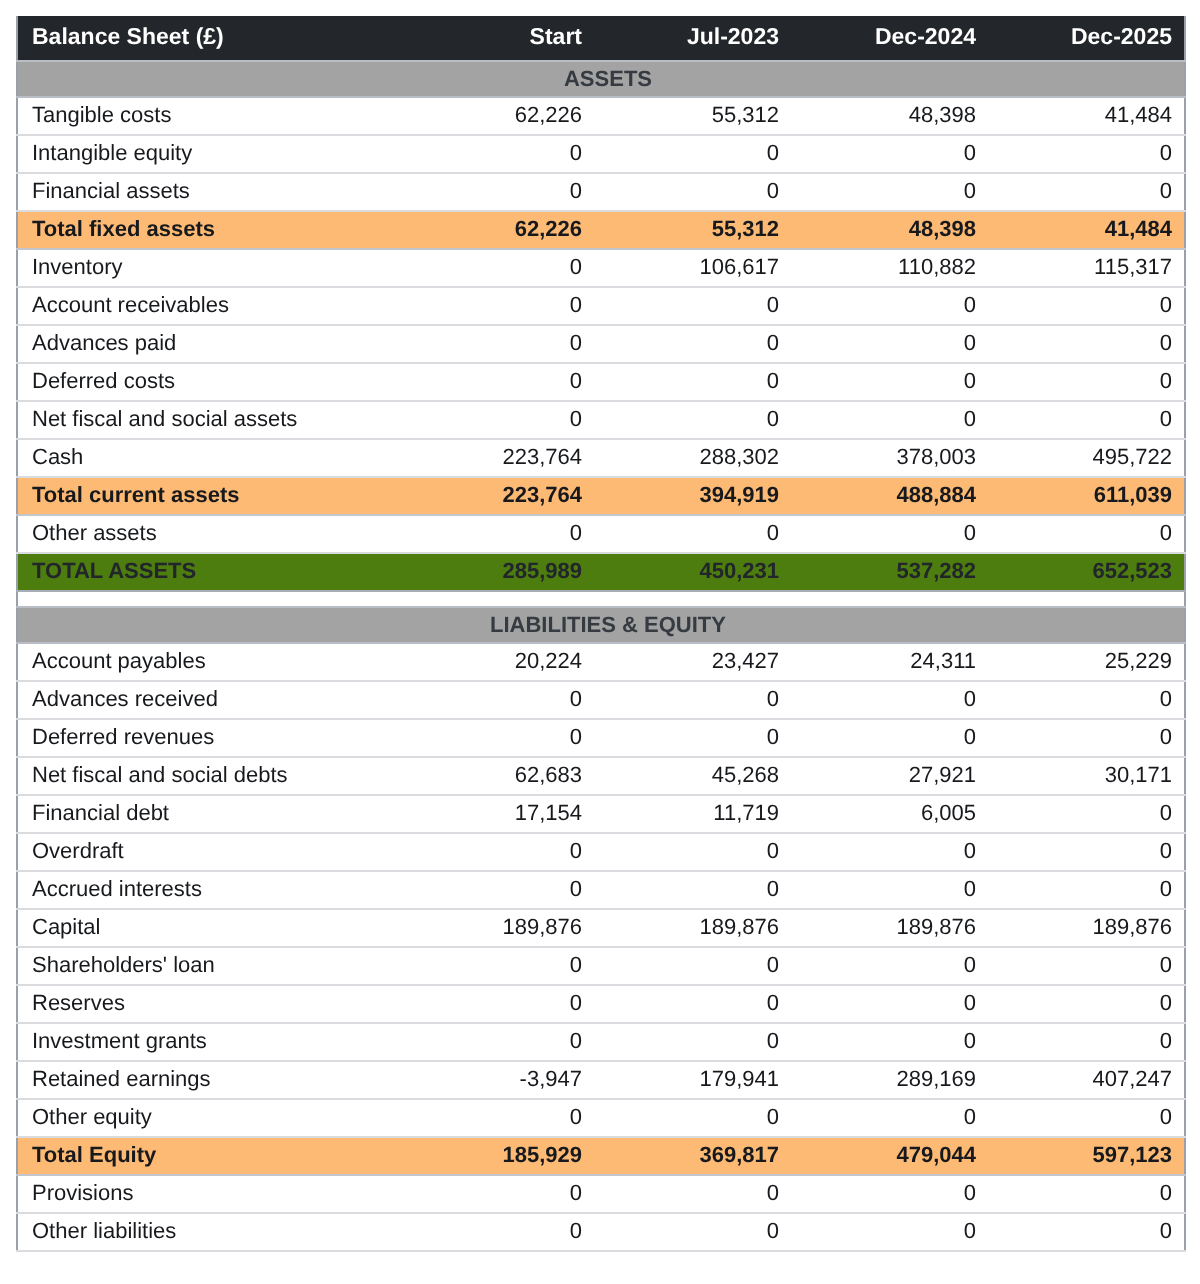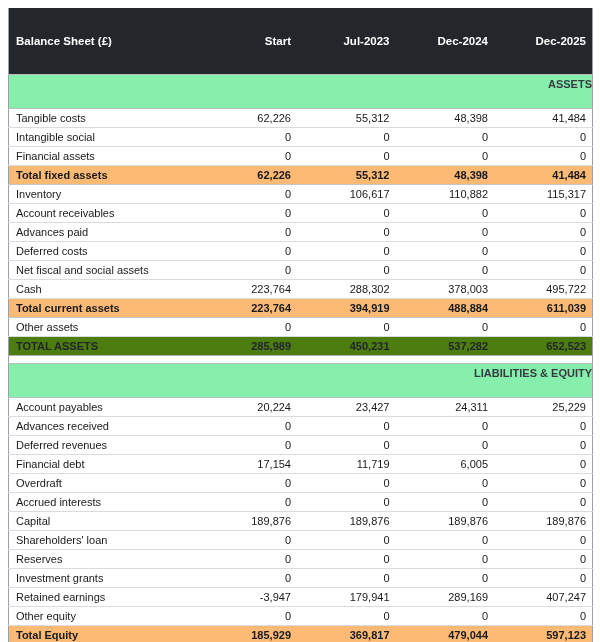--- a/index.html
+++ b/index.html
@@ -30,37 +30,37 @@
     color: #17191c;
   }
   col.c-label { width: 190px; }
   col.c-num   { width: 98.5px; }
 
   
   tr.head-row th {
     background: #23262b;
     color: #ffffff;
     font-weight: bold;
-    height: 34px;
+    height: 22px;
     font-size: 11.5px;
-    padding: 16px;
+    padding: 0;
     vertical-align: middle;
     white-space: nowrap;
   }
   tr.head-row th.title { text-align: left; padding-left: 7px; }
   tr.head-row th.col   { text-align: right; padding-right: 6px; }
 
   
   tr.section-row td {
-    background: #86efac;
+    background: #a3a3a3;
     color: #363b42;
     font-weight: bold;
     height: 17px;
-    padding: 0 0 16px 7px;
-    text-align: right;
+    padding: 0 0 0 7px;
+    text-align: center;
     font-size: 11px;
     border-top: 1px solid #b9bec6;
     border-bottom: 1px solid #b9bec6;
     vertical-align: middle;
     white-space: nowrap;
   }
 
   
   tr.gap-row td {
     background: #ffffff;
@@ -123,21 +123,21 @@
 
   <tr class="data-row row-normal">
     <td class="label">Tangible costs</td>
     <td class="num">62,226</td>
     <td class="num">55,312</td>
     <td class="num">48,398</td>
     <td class="num">41,484</td>
   </tr>
 
   <tr class="data-row row-normal">
-    <td class="label">Intangible social</td>
+    <td class="label">Intangible equity</td>
     <td class="num">0</td>
     <td class="num">0</td>
     <td class="num">0</td>
     <td class="num">0</td>
   </tr>
 
   <tr class="data-row row-normal">
     <td class="label">Financial assets</td>
     <td class="num">0</td>
     <td class="num">0</td>
@@ -250,20 +250,27 @@
   </tr>
 
   <tr class="data-row row-normal">
     <td class="label">Deferred revenues</td>
     <td class="num">0</td>
     <td class="num">0</td>
     <td class="num">0</td>
     <td class="num">0</td>
   </tr>
 
+  <tr class="data-row row-normal">
+    <td class="label">Net fiscal and social debts</td>
+    <td class="num">62,683</td>
+    <td class="num">45,268</td>
+    <td class="num">27,921</td>
+    <td class="num">30,171</td>
+  </tr>
 
   <tr class="data-row row-normal">
     <td class="label">Financial debt</td>
     <td class="num">17,154</td>
     <td class="num">11,719</td>
     <td class="num">6,005</td>
     <td class="num">0</td>
   </tr>
 
   <tr class="data-row row-normal">

